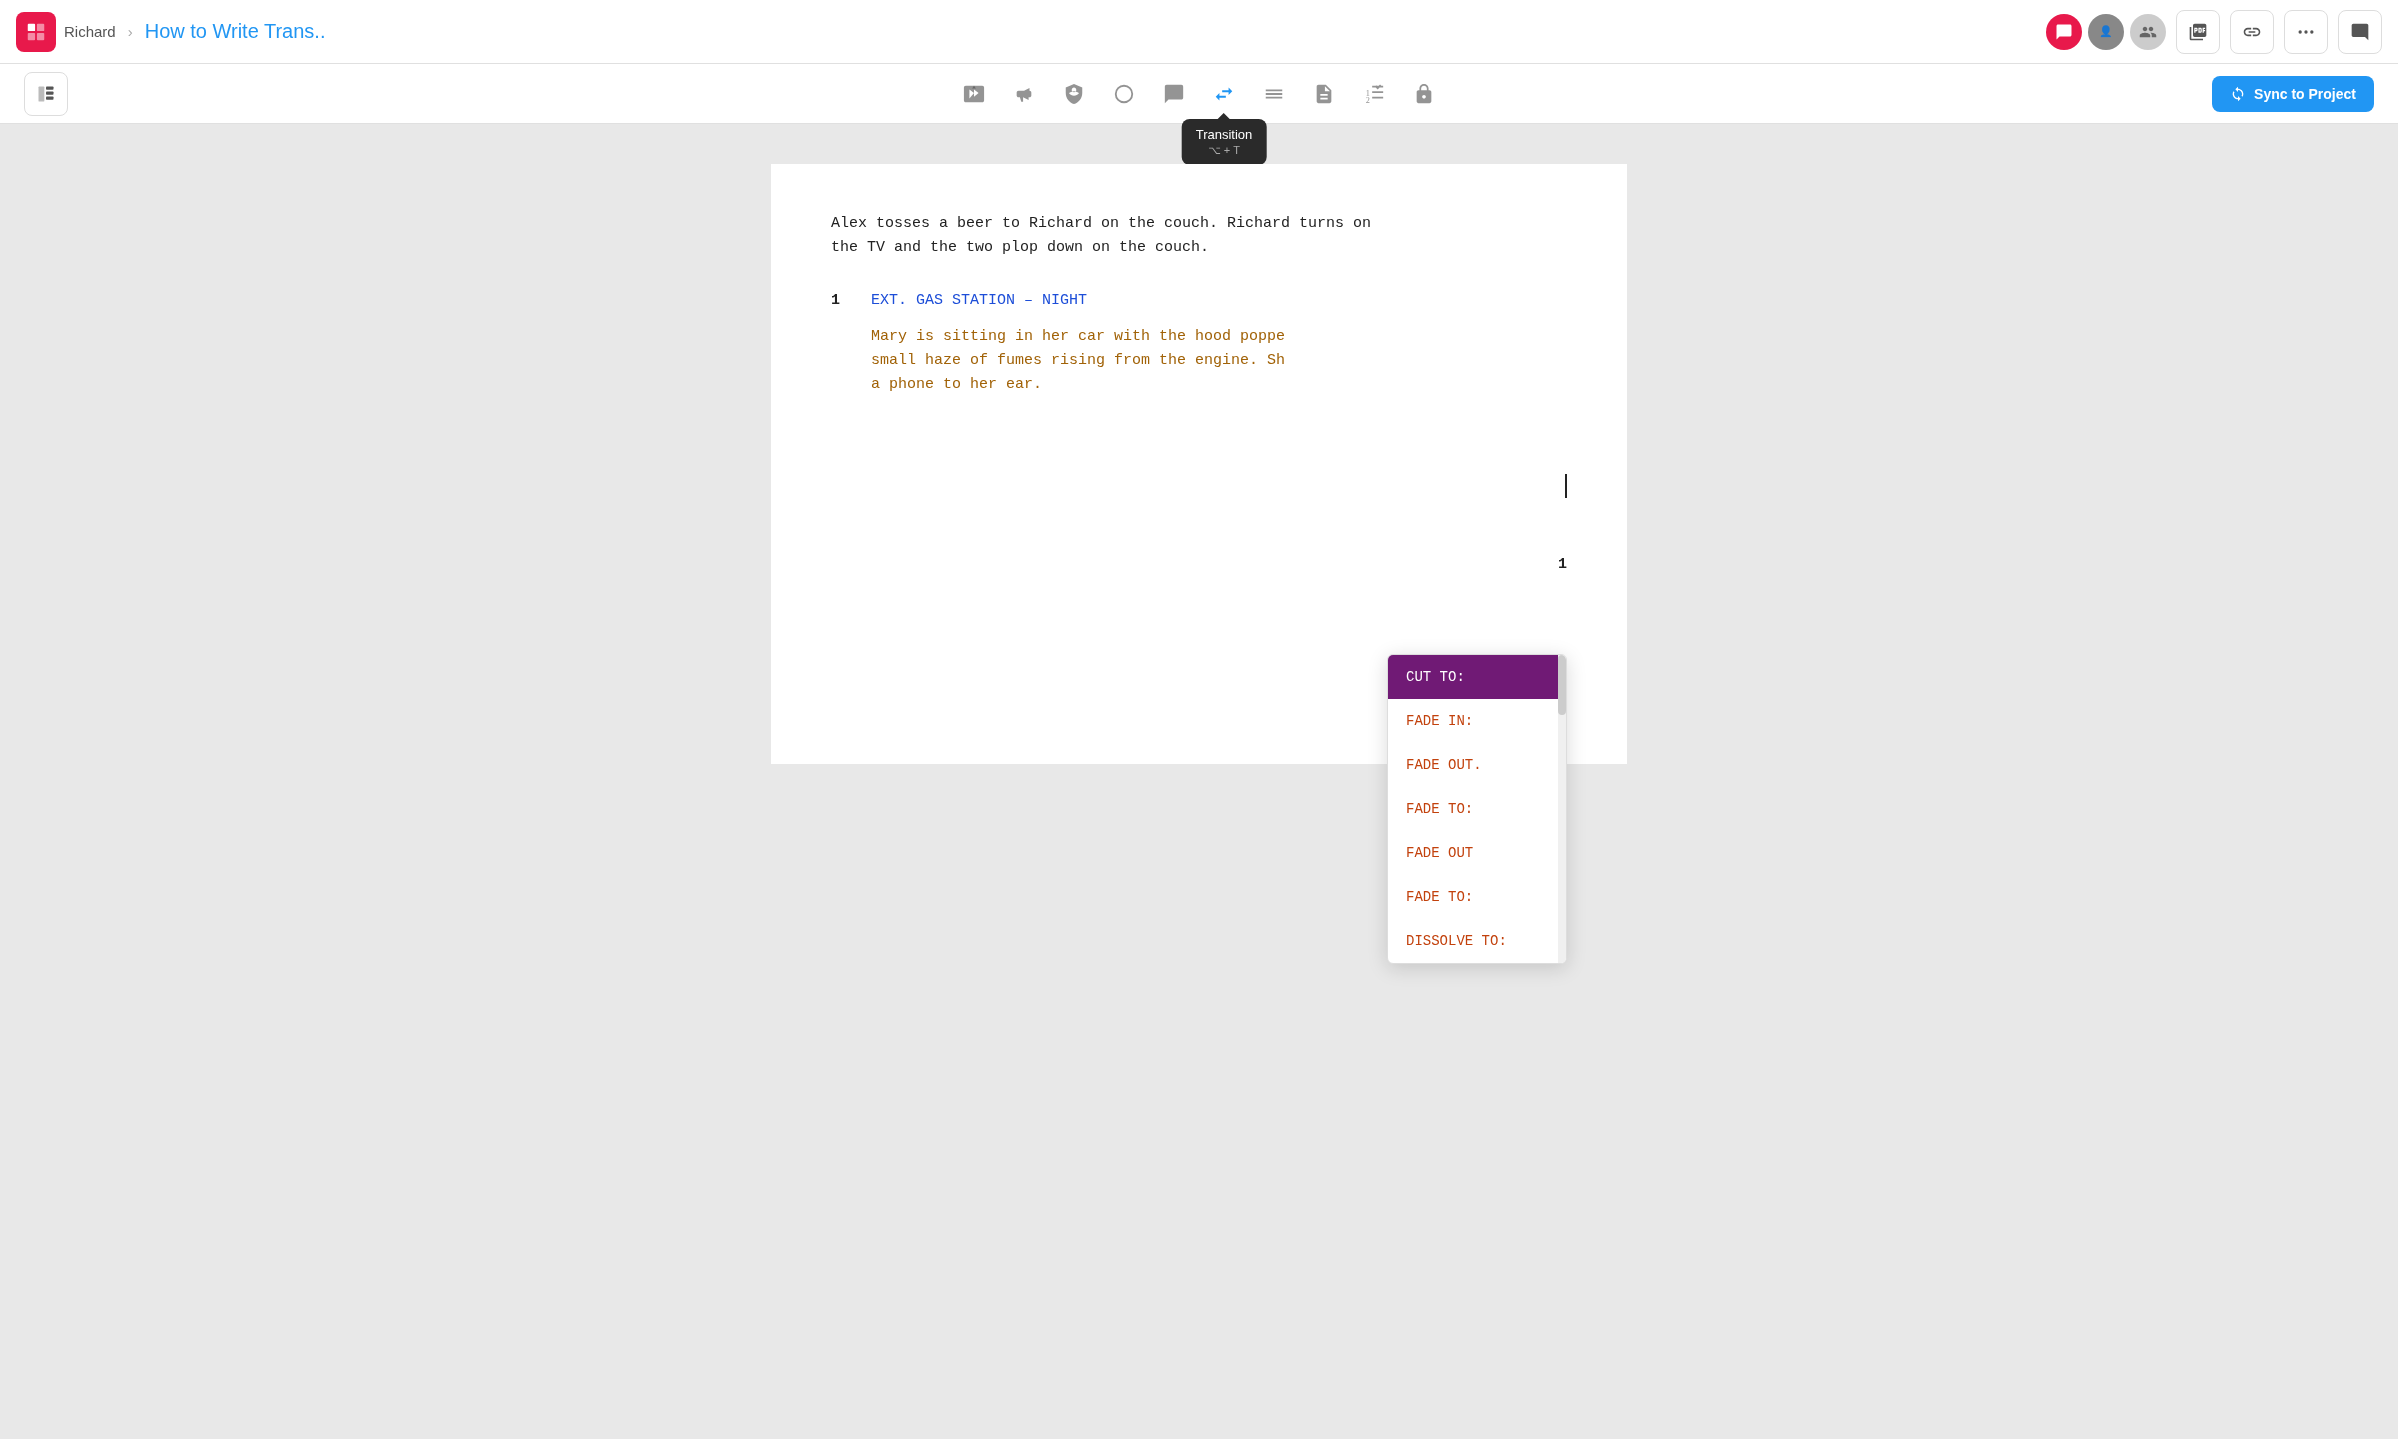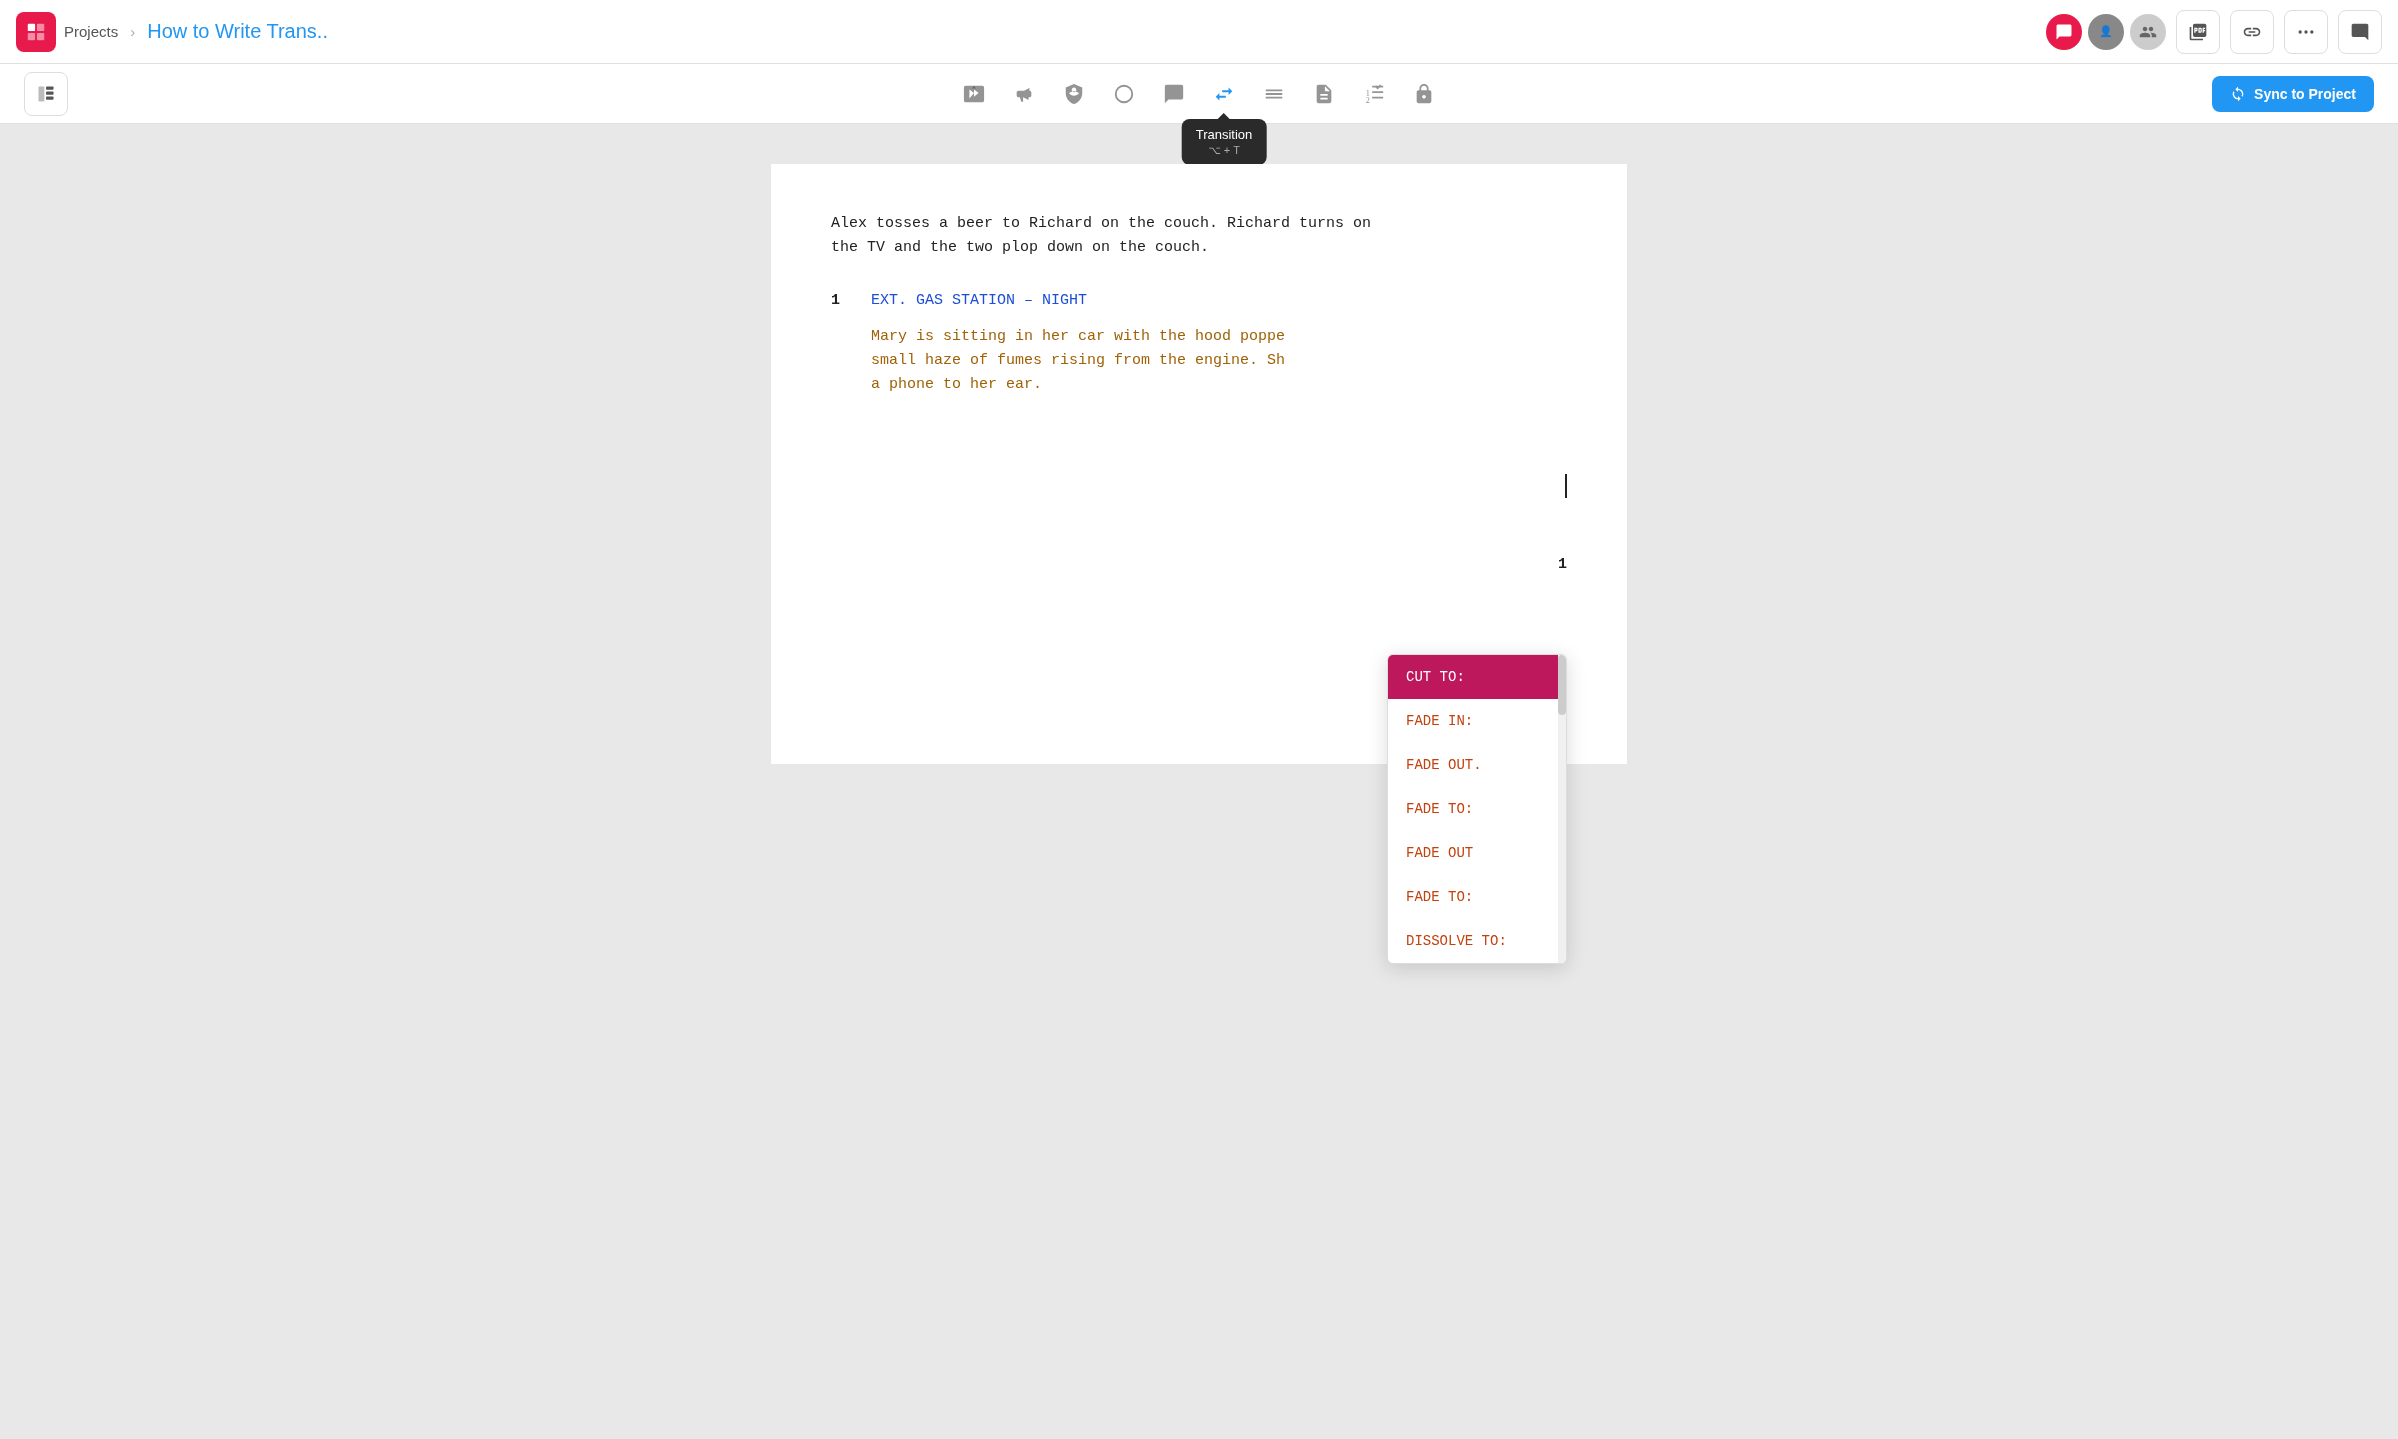--- a/index.html
+++ b/index.html
@@ -112,21 +112,21 @@
     .dropdown-menu {
       position: absolute; right: 60px; top: 490px;
       background: #fff; border: 1px solid #ddd; border-radius: 6px;
       box-shadow: 0 4px 20px rgba(0,0,0,0.15); width: 180px;
       overflow: hidden; z-index: 400; pointer-events: all;
     }
     .dropdown-item {
       padding: 14px 18px; font-size: 14px; font-weight: 500; color: #c2410c;
       cursor: pointer; font-family: 'Courier New', Courier, monospace;
     }
-    .dropdown-item.selected { background: #be185d; color: white; }
+    .dropdown-item.selected { background: #701a75; color: white; }
     .dropdown-wrapper { position: relative; display: flex; }
     .dropdown-content { flex: 1; }
 
     
     .person-photo {
       width: 36px; height: 36px; border-radius: 50%; background: linear-gradient(135deg, #8B7355 40%, #6B5335 100%);
       display: flex; align-items: center; justify-content: center; font-size: 13px; color: #fff; overflow: hidden;
     }
   </style>
 </head>
@@ -135,21 +135,21 @@
 <div class="top-nav">
   <div class="top-nav-left">
     <div class="app-icon">
       <svg viewBox="0 0 24 24">
         <rect x="3" y="3" width="8" height="8" rx="1"></rect>
         <rect x="13" y="3" width="8" height="8" rx="1" opacity="0.5"></rect>
         <rect x="3" y="13" width="8" height="8" rx="1" opacity="0.5"></rect>
         <rect x="13" y="13" width="8" height="8" rx="1" opacity="0.5"></rect>
       </svg>
     </div>
-    <span class="nav-projects">Projects</span>
+    <span class="nav-projects">Richard</span>
     <span class="nav-chevron">›</span>
     <span class="nav-title">How to Write Trans..</span>
   </div>
   <div class="top-nav-right">
     <div class="user-avatar-group">
       <div class="avatar-bubble pink">
         <svg width="18" height="18" viewBox="0 0 24 24" fill="white">
           <path d="M20 2H4c-1.1 0-2 .9-2 2v18l4-4h14c1.1 0 2-.9 2-2V4c0-1.1-.9-2-2-2z"></path>
         </svg>
       </div>

